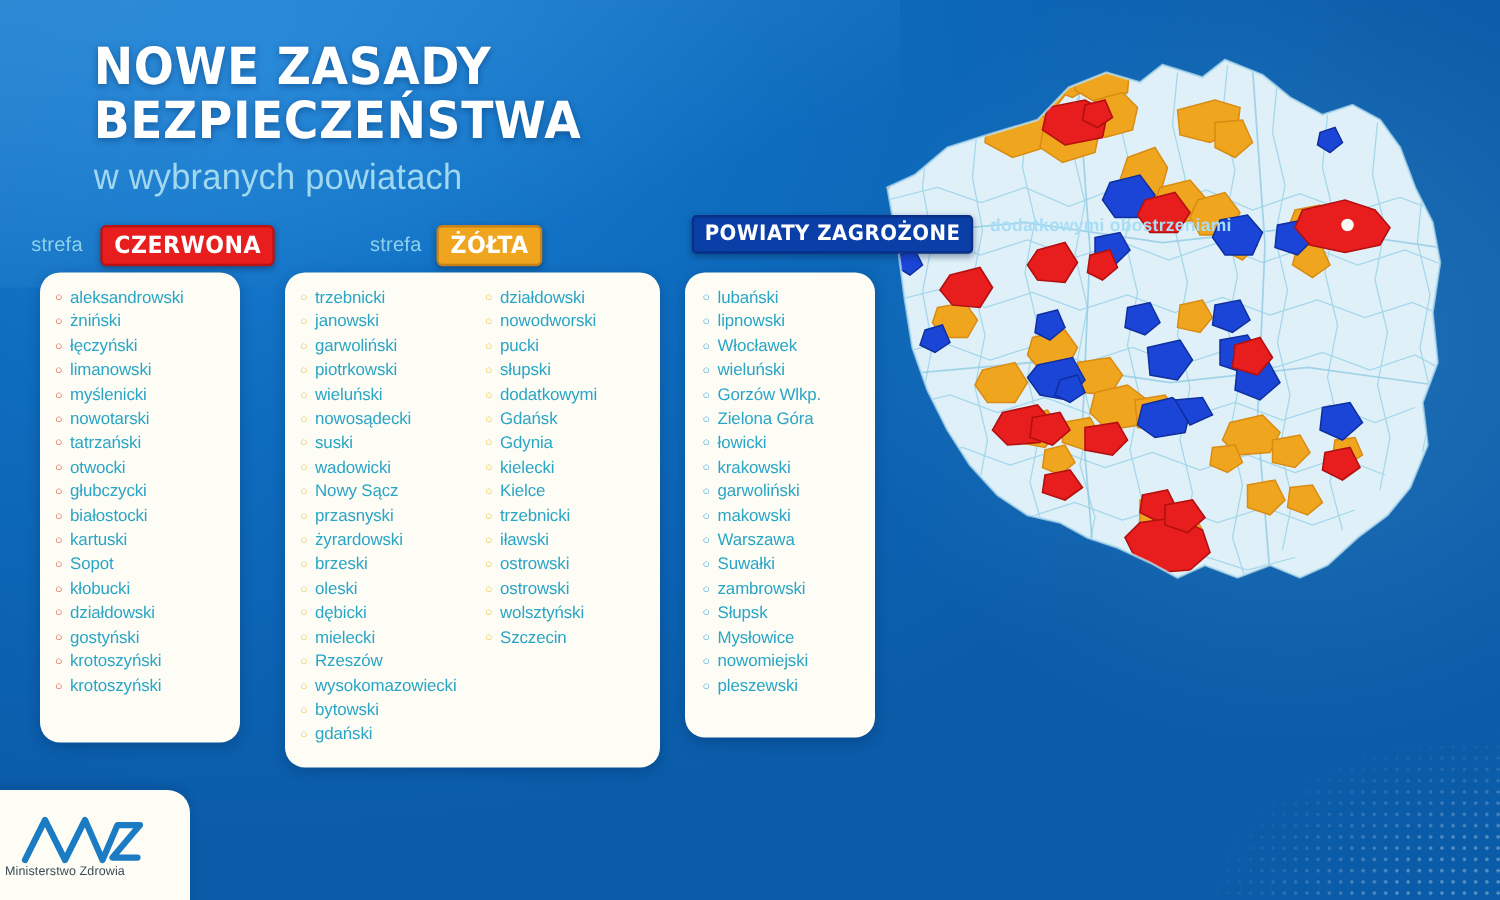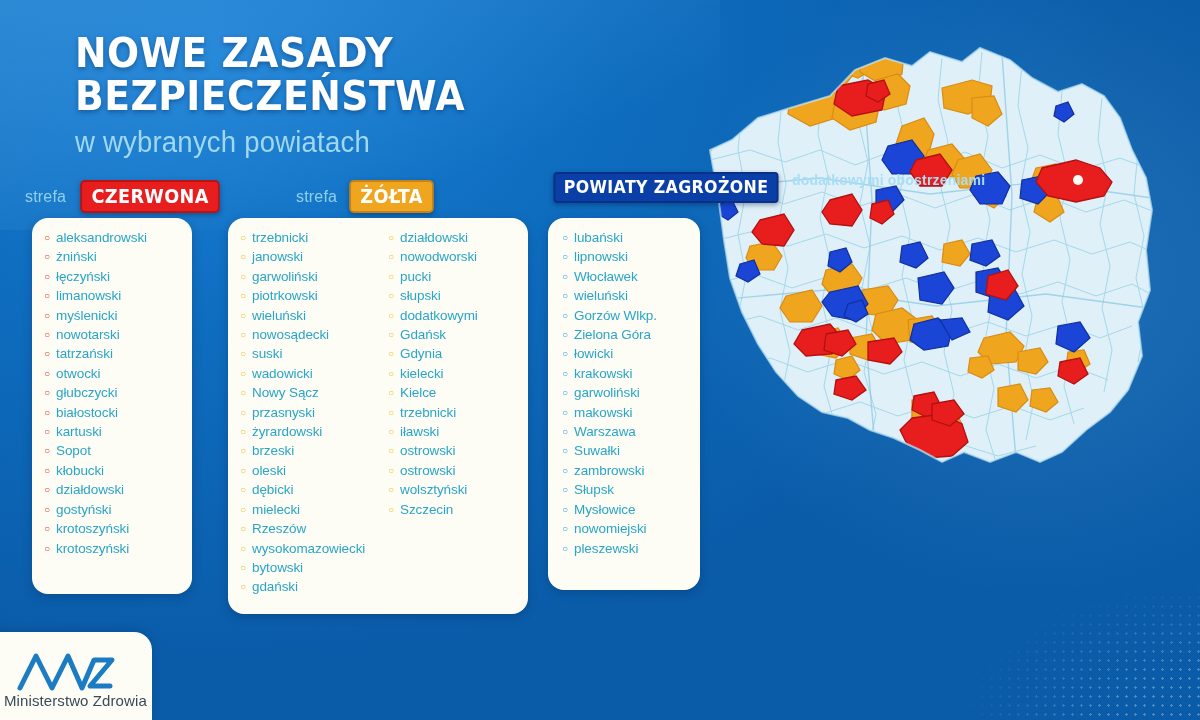--- a/index.html
+++ b/index.html
@@ -120,21 +120,21 @@
   #logo-card {
     position: absolute; left: -20px; bottom: -8px;
     width: 172px; height: 96px;
     background: #fdfdf6;
     border-radius: 0 18px 0 0;
     box-shadow: 0 -2px 8px rgba(0,35,80,.2);
   }
   #logo-inner { position: absolute; left: 36px; top: 16px; }
   #logo-caption {
     position: absolute; left: 24px; top: 60px;
-    font-size: 15px; color: #3b4a58; letter-spacing: .1px;
+    font-size: 10px; color: #3b4a58; letter-spacing: .1px;
   }
 
   
   #map-wrap { position: absolute; right: 0; top: 0; width: 520px; height: 720px; }
 </style>
 </head>
 <body>
 
 <div id="bg-gradient"></div>
 <div id="bg-wave"></div>

